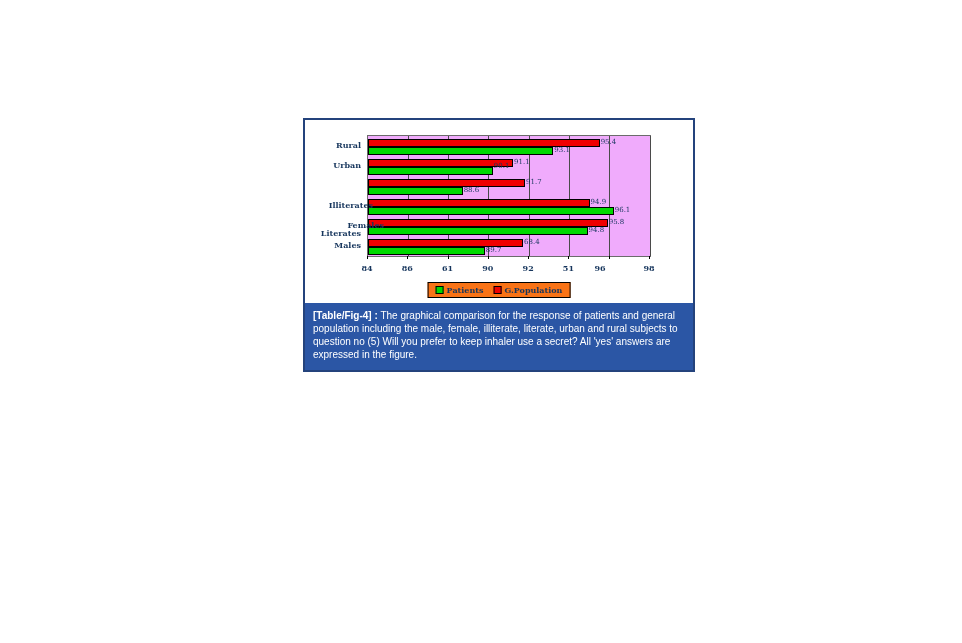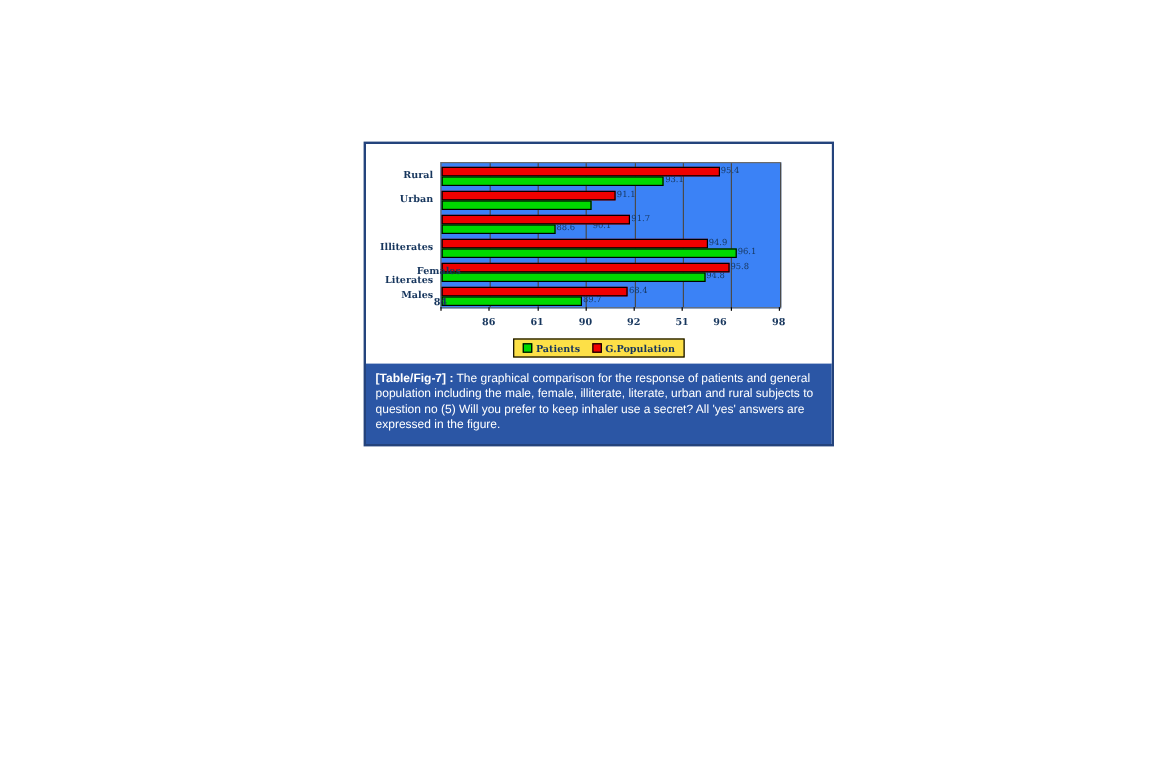--- a/index.html
+++ b/index.html
@@ -33,21 +33,21 @@
     background: #ffffff;
   }
   .plot-area {
     position: absolute;
     left: 62px;
     top: 15px;
     width: 282px;
     height: 120px;
     border: 1px solid #6b6b6b;
     box-sizing: content-box;
-    background: #3b82f6;
+    background: #f0abfc;
   }
   .gridline {
     position: absolute;
     top: 0;
     width: 1px;
     height: 120px;
     background: #4a4a4a;
   }
   .bar {
     position: absolute;
@@ -89,21 +89,21 @@
     font-weight: bold;
     font-size: 8px;
     color: #17365d;
   }
   .legend {
     position: absolute;
     top: 162px;
     left: 50%;
     transform: translateX(-50%);
     border: 1px solid #000000;
-    background: #fde047;
+    background: #f97316;
     display: flex;
     align-items: center;
     gap: 10px;
     padding: 2px 7px;
     white-space: nowrap;
   }
   .legend-item {
     display: flex;
     align-items: center;
     gap: 3px;
@@ -147,76 +147,76 @@
           <div class="gridline" style="left: 200.929px;"></div>
           <div class="gridline" style="left: 241.214px;"></div>
           <div class="gridline" style="left: 281.5px;"></div>
           <div class="bar" style="left: 0px; top: 3px; width: 229.629px; background: rgb(240, 0, 0);"></div>
           <div class="data-label" style="left: 232.629px; top: 2px;">95.4</div>
           <div class="bar" style="left: 0px; top: 11px; width: 183.3px; background: rgb(0, 217, 0);"></div>
           <div class="data-label" style="left: 186.3px; top: 10px;">93.1</div>
           <div class="bar" style="left: 0px; top: 23px; width: 143.014px; background: rgb(240, 0, 0);"></div>
           <div class="data-label" style="left: 146.014px; top: 22px;">91.1</div>
           <div class="bar" style="left: 0px; top: 31px; width: 122.871px; background: rgb(0, 217, 0);"></div>
-          <div class="data-label" style="left: 125.871px; top: 48px;">90.1</div>
+          <div class="data-label" style="left: 125.871px; top: 26px;">90.1</div>
           <div class="bar" style="left: 0px; top: 43px; width: 155.1px; background: rgb(240, 0, 0);"></div>
           <div class="data-label" style="left: 158.1px; top: 42px;">91.7</div>
           <div class="bar" style="left: 0px; top: 51px; width: 92.6571px; background: rgb(0, 217, 0);"></div>
           <div class="data-label" style="left: 95.6571px; top: 50px;">88.6</div>
           <div class="bar" style="left: 0px; top: 63px; width: 219.557px; background: rgb(240, 0, 0);"></div>
           <div class="data-label" style="left: 222.557px; top: 62px;">94.9</div>
           <div class="bar" style="left: 0px; top: 71px; width: 243.729px; background: rgb(0, 217, 0);"></div>
           <div class="data-label" style="left: 246.729px; top: 70px;">96.1</div>
           <div class="bar" style="left: 0px; top: 83px; width: 237.686px; background: rgb(240, 0, 0);"></div>
           <div class="data-label" style="left: 240.686px; top: 82px; text-align: center;">95.8</div>
           <div class="bar" style="left: 0px; top: 91px; width: 217.543px; background: rgb(0, 217, 0);"></div>
           <div class="data-label" style="left: 220.543px; top: 90px;">94.8</div>
           <div class="bar" style="left: 0px; top: 103px; width: 153.086px; background: rgb(240, 0, 0);"></div>
           <div class="data-label" style="left: 156.086px; top: 102px;">68.4</div>
           <div class="bar" style="left: 0px; top: 111px; width: 114.814px; background: rgb(0, 217, 0);"></div>
           <div class="data-label" style="left: 117.814px; top: 110px;">89.7</div>
         </div>
       <div id="axis-layer">
           <div class="x-tick-mark" style="left: 62px; top: 136px;"></div>
-          <div class="x-tick-label" style="left: 50px; top: 126px;">84</div>
+          <div class="x-tick-label" style="left: 50px; top: 143px;">84</div>
           <div class="x-tick-mark" style="left: 102.286px; top: 136px;"></div>
           <div class="x-tick-label" style="left: 90.2857px; top: 143px;">86</div>
           <div class="x-tick-mark" style="left: 142.571px; top: 136px;"></div>
           <div class="x-tick-label" style="left: 130.571px; top: 143px;">61</div>
           <div class="x-tick-mark" style="left: 182.857px; top: 136px;"></div>
           <div class="x-tick-label" style="left: 170.857px; top: 143px;">90</div>
           <div class="x-tick-mark" style="left: 223.143px; top: 136px;"></div>
           <div class="x-tick-label" style="left: 211.143px; top: 143px;">92</div>
           <div class="x-tick-mark" style="left: 263.429px; top: 136px;"></div>
           <div class="x-tick-label" style="left: 251.429px; top: 143px;">51</div>
           <div class="x-tick-mark" style="left: 303.714px; top: 136px;"></div>
           <div class="x-tick-label" style="left: 283px; top: 143px;">96</div>
           <div class="x-tick-mark" style="left: 344px; top: 136px;"></div>
           <div class="x-tick-label" style="left: 332px; top: 143px;">98</div>
         </div>
       <div id="cat-layer">
           <div class="category-label" style="top: 20px;">Rural</div>
           <div class="category-label" style="top: 40px;">Urban</div>
           <div class="category-label" style="top: 60px; margin-top: 48px;">Literates</div>
-          <div class="category-label" style="top: 80px;">Illiterates</div>
+          <div class="category-label" style="top: 80px; margin-left: 12px;">Illiterates</div>
           <div class="category-label" style="top: 100px; margin-left: 23px;">Females</div>
           <div class="category-label" style="top: 120px;">Males</div>
         </div>
 
       <div class="legend">
         <span class="legend-item">
           <span class="swatch" style="background: rgb(0, 217, 0);"></span>
           <span>Patients</span>
         </span>
         <span class="legend-item">
           <span class="swatch" style="background: rgb(240, 0, 0);"></span>
           <span>G.Population</span>
         </span>
       </div>
     </div>
 
     <div class="caption" style="background: rgb(43, 86, 165); color: rgb(255, 255, 255);">
-      <b>[Table/Fig-7] :</b>
+      <b>[Table/Fig-4] :</b>
       <span>The graphical comparison for the response of patients and general population including the male, female, illiterate, literate, urban and rural subjects to question no (5) Will you prefer to keep inhaler use a secret? All 'yes' answers are expressed in the figure.</span>
     </div>
 
   </div>
 </div>
 
 </body></html>

